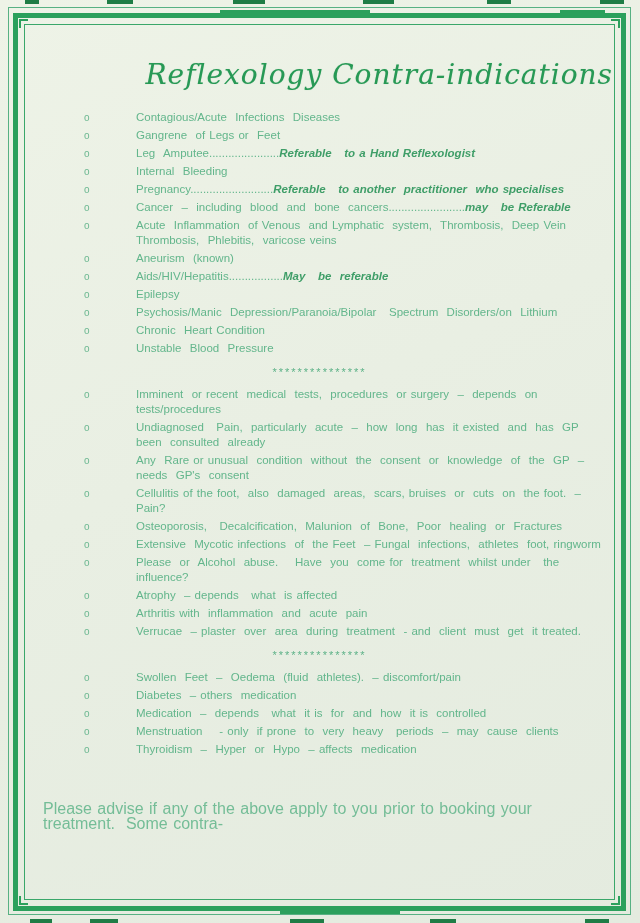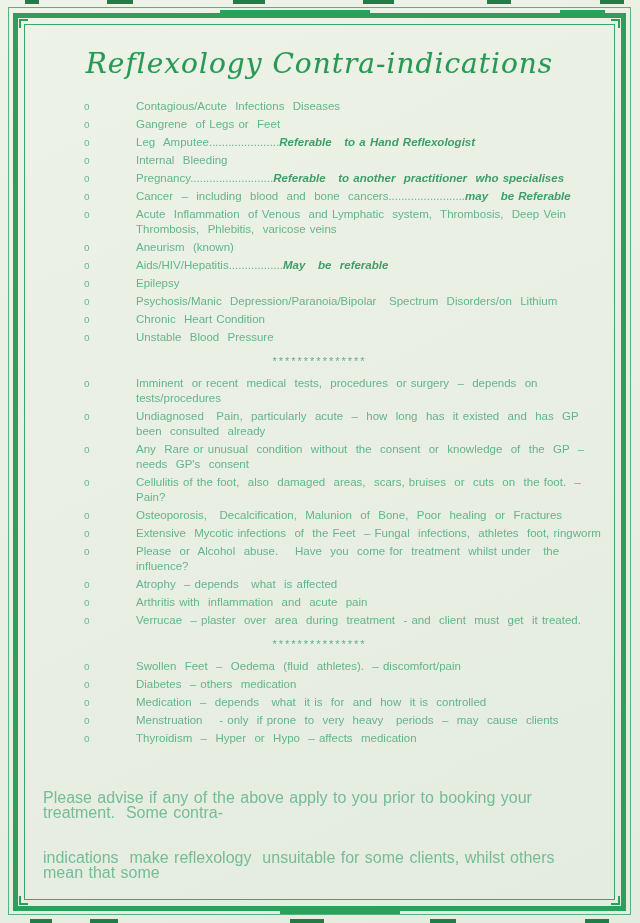--- a/index.html
+++ b/index.html
@@ -37,22 +37,22 @@
   .corner-notch.tr { right:20px; top:19px; border-left:none; border-bottom:none; }
   .corner-notch.bl { left:19px; bottom:18px; border-right:none; border-top:none; }
   .corner-notch.br { right:20px; bottom:18px; border-left:none; border-top:none; }
 
   
   .content {
     position:absolute; left:26px; right:27px; top:25px; bottom:24px;
     overflow:hidden;
   }
   .title {
-    margin-top:22px;
-    text-align:center;
+    margin-top:33px;
+    text-align:right;
     font-family:"DejaVu Serif", serif;
     font-style:italic;
     font-size:28px;
     letter-spacing:1px;
     color:#279955;
     text-shadow:0 0 1px rgba(39,153,85,.25);
   }
   .list { margin:19px 6px 0 58px; }
   .list.s2 { margin-top:7px; }
   .list.s3 { margin-top:7px; }
@@ -241,16 +241,15 @@
           <span class="li-text"><span>Menstruation    - only  if prone  to  very  heavy   periods  –  may  cause  clients</span></span>
         </div>
         <div class="li">
           <span class="bullet">o</span>
           <span class="li-text"><span>Thyroidism  –  Hyper  or  Hypo  – affects  medication</span></span>
         </div>
       </div>
 
     <div class="footer">
       <div>Please advise if any of the above apply to you prior to booking your treatment.  Some contra-</div>
-      <div>indications  make reflexology  unsuitable for some clients, whilst others mean that some</div>
     </div>
   </div>
 </div>
 
 </body></html>

